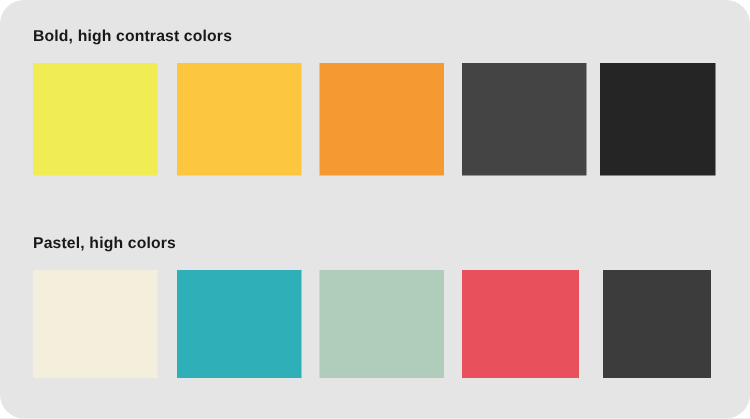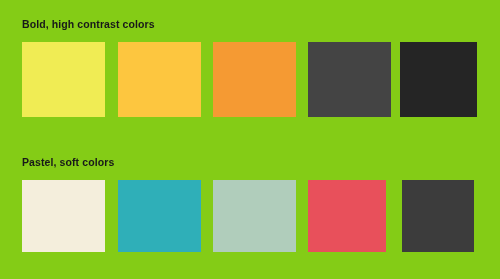--- a/index.html
+++ b/index.html
@@ -11,21 +11,22 @@
     width: 500px;
     height: 279px;
     background: #ffffff;
     font-family: "Liberation Sans", sans-serif;
     overflow: hidden;
     position: relative;
   }
   .palette-page {
     position: absolute;
     inset: 0;
-    background: #84cc16;
+    background: #e5e5e5;
+    border-radius: 16px;
   }
 
   
   .row {
     position: absolute;
     left: 0;
     right: 0;
   }
   .row-bold  { top: 18px; }
   .row-pastel{ top: 156px; }
@@ -84,21 +85,21 @@
     <div class="swatch-strip">
       <div class="swatch sw-0" style="background-color: rgb(240, 236, 84);"></div>
       <div class="swatch sw-1" style="background-color: rgb(253, 198, 63);"></div>
       <div class="swatch sw-2" style="background-color: rgb(245, 154, 51);"></div>
       <div class="swatch sw-3" style="background-color: rgb(68, 68, 68);"></div>
       <div class="swatch sw-4" style="background-color: rgb(37, 37, 37);"></div>
     </div>
   </div>
 
   <div class="row row-pastel">
-    <div class="row-label">Pastel, soft colors</div>
+    <div class="row-label">Pastel, high colors</div>
 
     <div class="swatch-strip">
       <div class="swatch sw-0" style="background-color: rgb(244, 238, 220);"></div>
       <div class="swatch sw-1" style="background-color: rgb(47, 175, 184);"></div>
       <div class="swatch sw-2" style="background-color: rgb(176, 205, 187);"></div>
       <div class="swatch sw-3" style="background-color: rgb(232, 80, 91);"></div>
       <div class="swatch sw-4" style="background-color: rgb(60, 60, 60);"></div>
     </div>
   </div>
 

